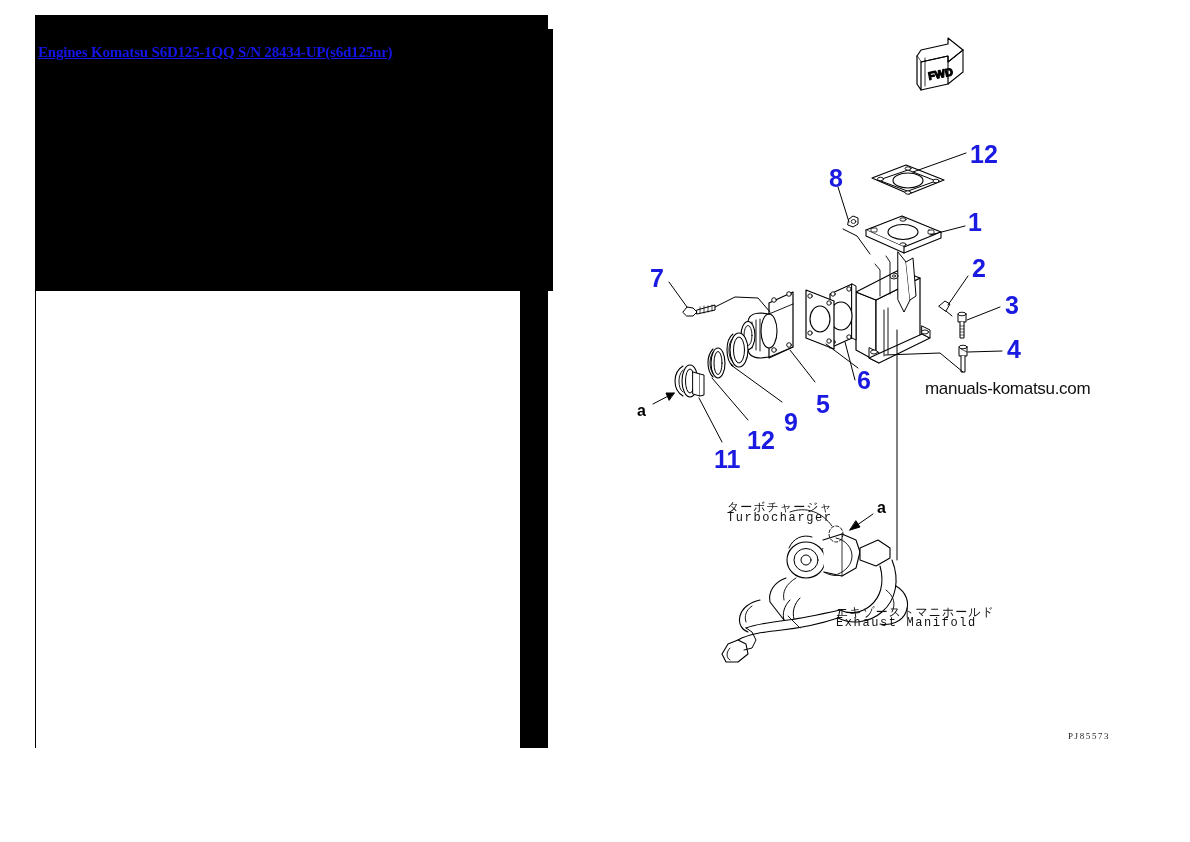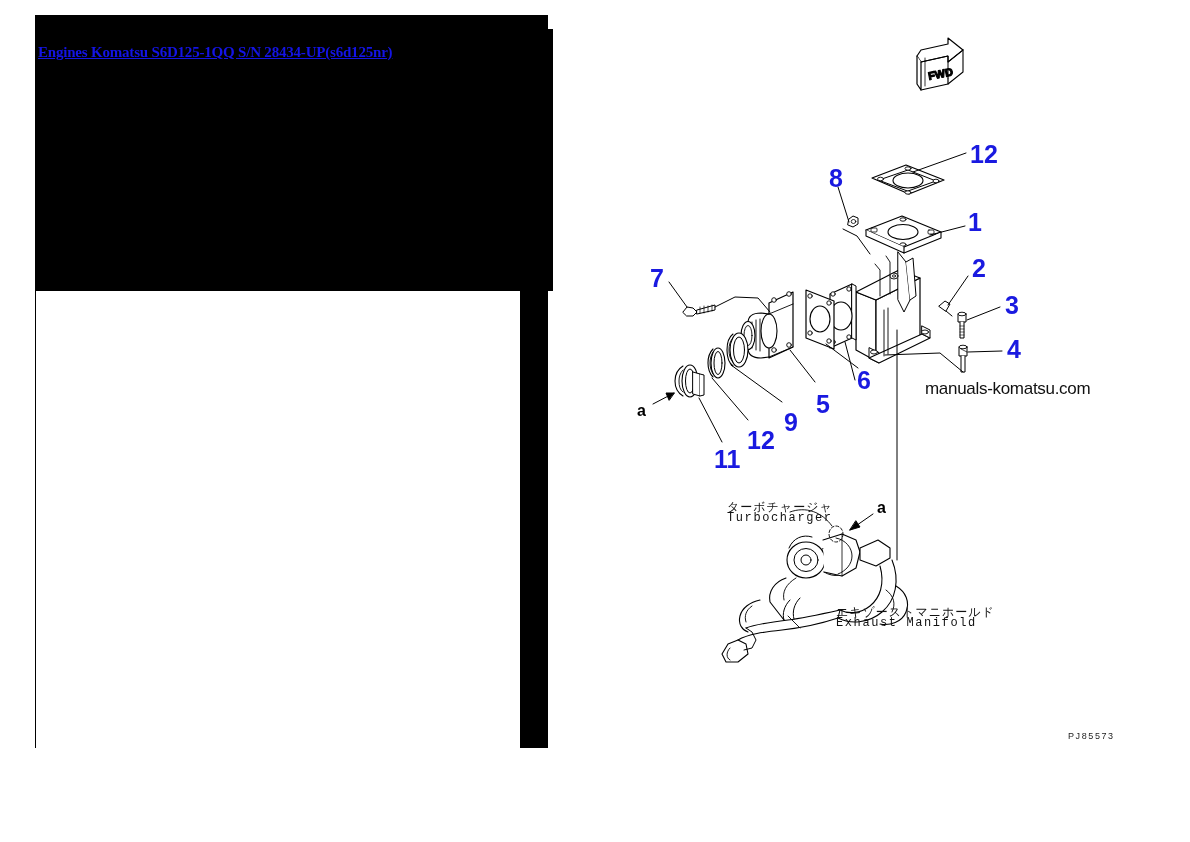--- a/index.html
+++ b/index.html
@@ -107,21 +107,21 @@
     font-family: Liberation Sans, sans-serif;
     font-size: 17px;
     color: #111111;
     letter-spacing: -0.3px;
     white-space: nowrap;
   }
 
   #sheet-code {
     position: absolute;
     left: 1068px; top: 731px;
-    font-family: Liberation Sans, sans-serif;
+    font-family: Liberation Serif, serif;
     font-size: 9px;
     color: #222222;
     letter-spacing: 1.6px;
     white-space: nowrap;
   }
 
   .detail-label {
     position: absolute;
     font-family: "Liberation Mono", monospace;
     font-size: 12px;

